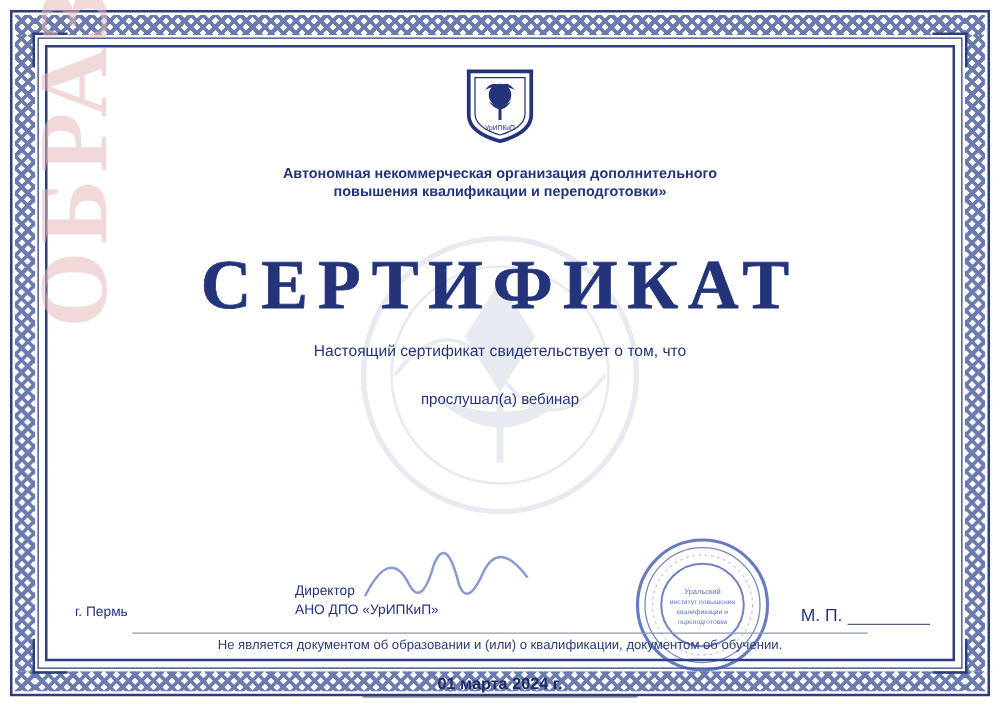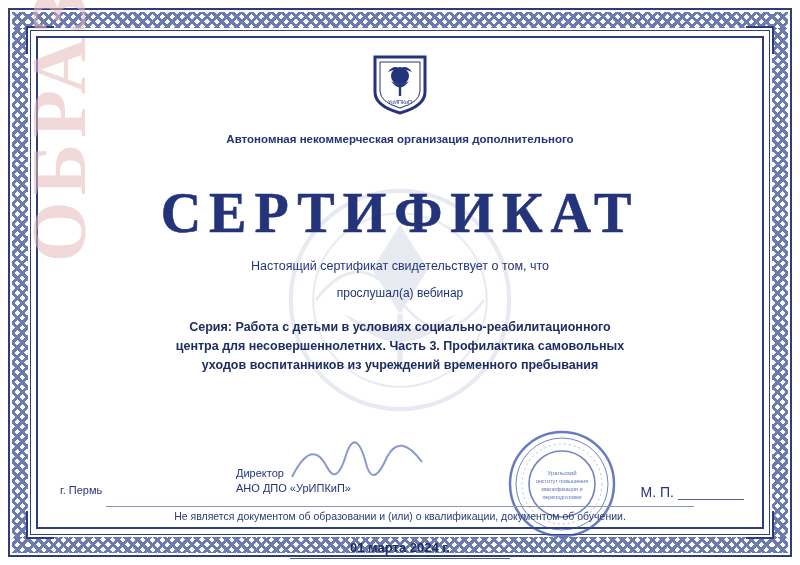--- a/index.html
+++ b/index.html
@@ -147,21 +147,21 @@
     padding: 0 8px;
   }
   .name-rule {
     position: absolute;
     left: 18px; right: 18px;
     bottom: 0;
     border-bottom: 1px solid #55627f;
   }
 
   .relation {
-    margin-top: 13px;
+    margin-top: 24px;
     font-size: 12px;
     color: #24347a;
   }
 
   .course {
     margin-top: 18px;
     font-size: 12.5px;
     font-weight: bold;
     color: #1d2d63;
     line-height: 19px;
@@ -294,34 +294,30 @@
           <path d="M29 31 L29 42" stroke="#24347a" stroke-width="2.4"></path>
           <path d="M20 27 Q29 40 38 27 Q29 34 20 27 Z"></path>
           <path d="M17 18 Q23 10 29 15 Q35 10 41 18 Q29 12 17 18 Z"></path>
         </g>
         <text x="29" y="50" font-size="5.4" font-family="Liberation Sans, sans-serif" fill="#24347a" text-anchor="middle">УрИПКиП</text>
       </svg>
     </div>
 
     <div class="org-block">
       <div class="org-line">Автономная некоммерческая организация дополнительного</div>
+      <div class="org-line">повышения квалификации и переподготовки»</div>
     </div>
 
     <div class="cert-title">СЕРТИФИКАТ</div>
 
     <div class="subtitle">Настоящий сертификат свидетельствует о том, что</div>
 
 
     <div class="relation">прослушал(а) вебинар</div>
 
-    <div class="course">
-      <div>Серия: Работа с детьми в условиях социально-реабилитационного</div>
-      <div>центра для несовершеннолетних. Часть 3. Профилактика самовольных</div>
-      <div>уходов воспитанников из учреждений временного пребывания</div>
-    </div>
 
     <div class="sign-area">
       <div class="city">г. Пермь</div>
 
       <svg class="signature-scribble" viewBox="0 0 150 60">
         <path d="M10 45 Q30 5 45 35 Q55 55 65 20 Q75 -5 85 35 Q92 55 105 25 Q118 0 140 30" fill="none" stroke="#2f49a8" stroke-width="2" opacity="0.7"></path>
       </svg>
 
       <div class="director">
         <div>Директор</div>

